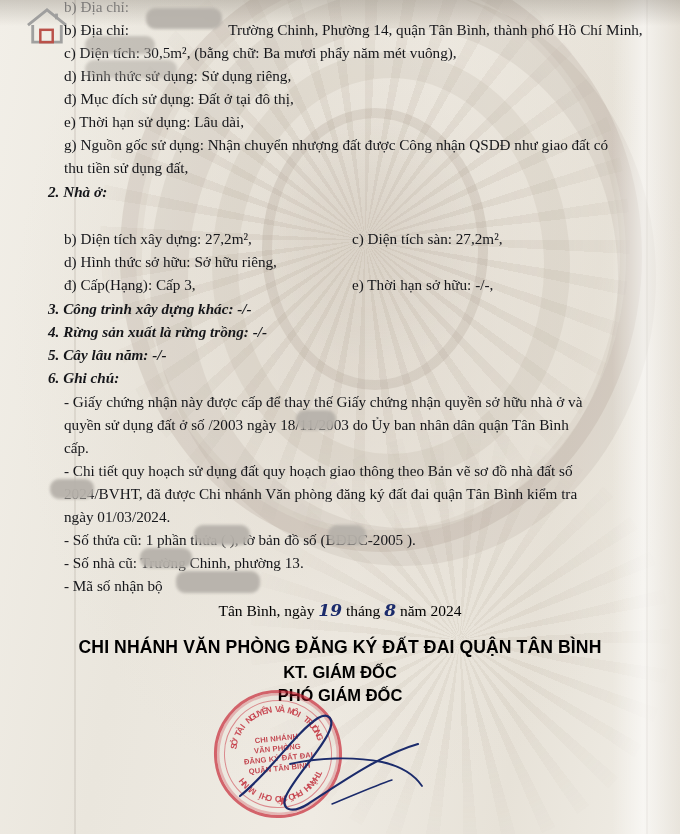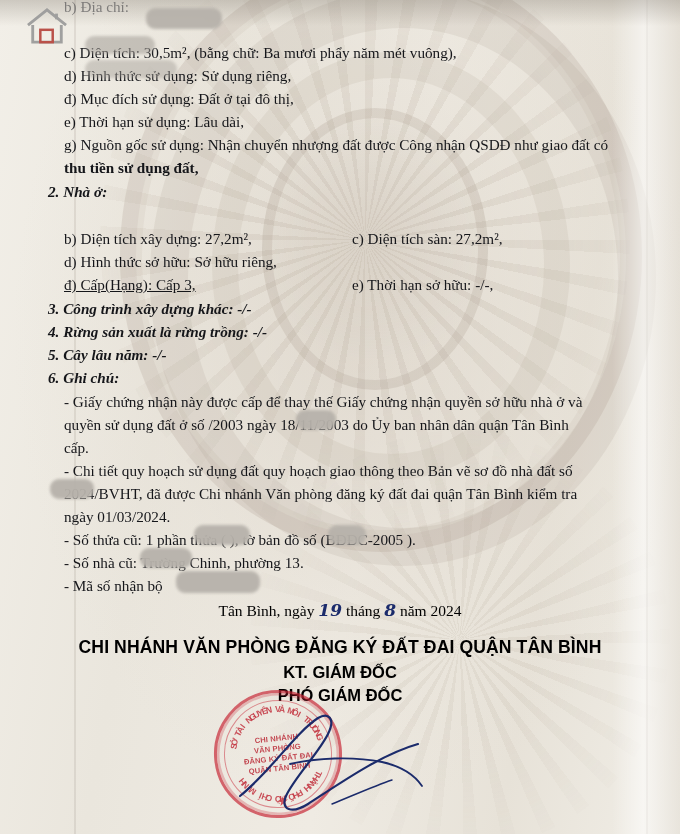--- a/index.html
+++ b/index.html
@@ -247,20 +247,25 @@
     <path d="M9 20 L9 38 L39 38 L39 20" fill="none" stroke="#9a9a9a" stroke-width="3"></path>
     <rect x="17" y="25" width="13" height="13" fill="none" stroke="#b6443c" stroke-width="2.6"></rect>
     <path d="M34 8 L34 14" stroke="#9a9a9a" stroke-width="3"></path>
   </svg>
 </div>
 
 <div id="content">
 
   <div class="ln faded" style="left:64px; top:-3px;">b) Địa chỉ:</div>
 
+  <div class="ln" style="left:64px; top:20px;">
+    <span>b) Địa chỉ:</span>
+    <span style="display:inline-block;width:92px"></span>
+    <span>Trường Chinh, Phường 14, quận Tân Bình, thành phố Hồ Chí Minh,</span>
+  </div>
 
   <div class="ln" style="left:64px; top:43px;">
     <span>c) Diện tích:</span>
     <span>30,5m², (bằng chữ: Ba mươi phẩy năm mét vuông),</span>
   </div>
 
   <div class="ln" style="left:64px; top:66px;">
     <span>d) Hình thức sử dụng:</span>
     <span>Sử dụng riêng,</span>
   </div>
@@ -273,27 +278,27 @@
   <div class="ln" style="left:64px; top:135px;">
     <span>g) Nguồn gốc sử dụng:</span>
     <span>Nhận chuyển nhượng đất được Công nhận QSDĐ như giao đất có</span>
   </div>
 
   <div class="ln" style="left:64px; top:112px;">
     <span>e) Thời hạn sử dụng:</span>
     <span>Lâu dài,</span>
   </div>
 
-  <div class="ln" style="left:64px; top:158px;font-weight:bold;">thu tiền sử dụng đất,</div>
+  <div class="ln" style="left:64px; top:158px;">thu tiền sử dụng đất,</div>
 
   <div class="ln indent-num" style="top:182px;">2. Nhà ở:</div>
 
   <div class="ln" style="left:64px; top:229px;">b) Diện tích xây dựng: 27,2m²,</div>
   <div class="ln" style="left:64px; top:252px;">d) Hình thức sở hữu: Sở hữu riêng,</div>
-  <div class="ln" style="left:64px; top:275px;text-decoration:underline;">đ) Cấp(Hạng): Cấp 3,</div>
+  <div class="ln" style="left:64px; top:275px;">đ) Cấp(Hạng): Cấp 3,</div>
 
   <div class="ln col2" style="top:229px;">c) Diện tích sàn: 27,2m²,</div>
   <div class="ln col2" style="top:275px;">e) Thời hạn sở hữu: -/-,</div>
 
   <div class="ln indent-num" style="top:299px;">3. Công trình xây dựng khác: -/-</div>
   <div class="ln indent-num" style="top:322px;">4. Rừng sản xuất là rừng trồng: -/-</div>
   <div class="ln indent-num" style="top:345px;">5. Cây lâu năm: -/-</div>
   <div class="ln indent-num" style="top:368px;">6. Ghi chú:</div>
 
   <div class="ln" style="left:64px; top:392px;">- Giấy chứng nhận này được cấp để thay thế Giấy chứng nhận quyền sở hữu nhà ở và</div>

